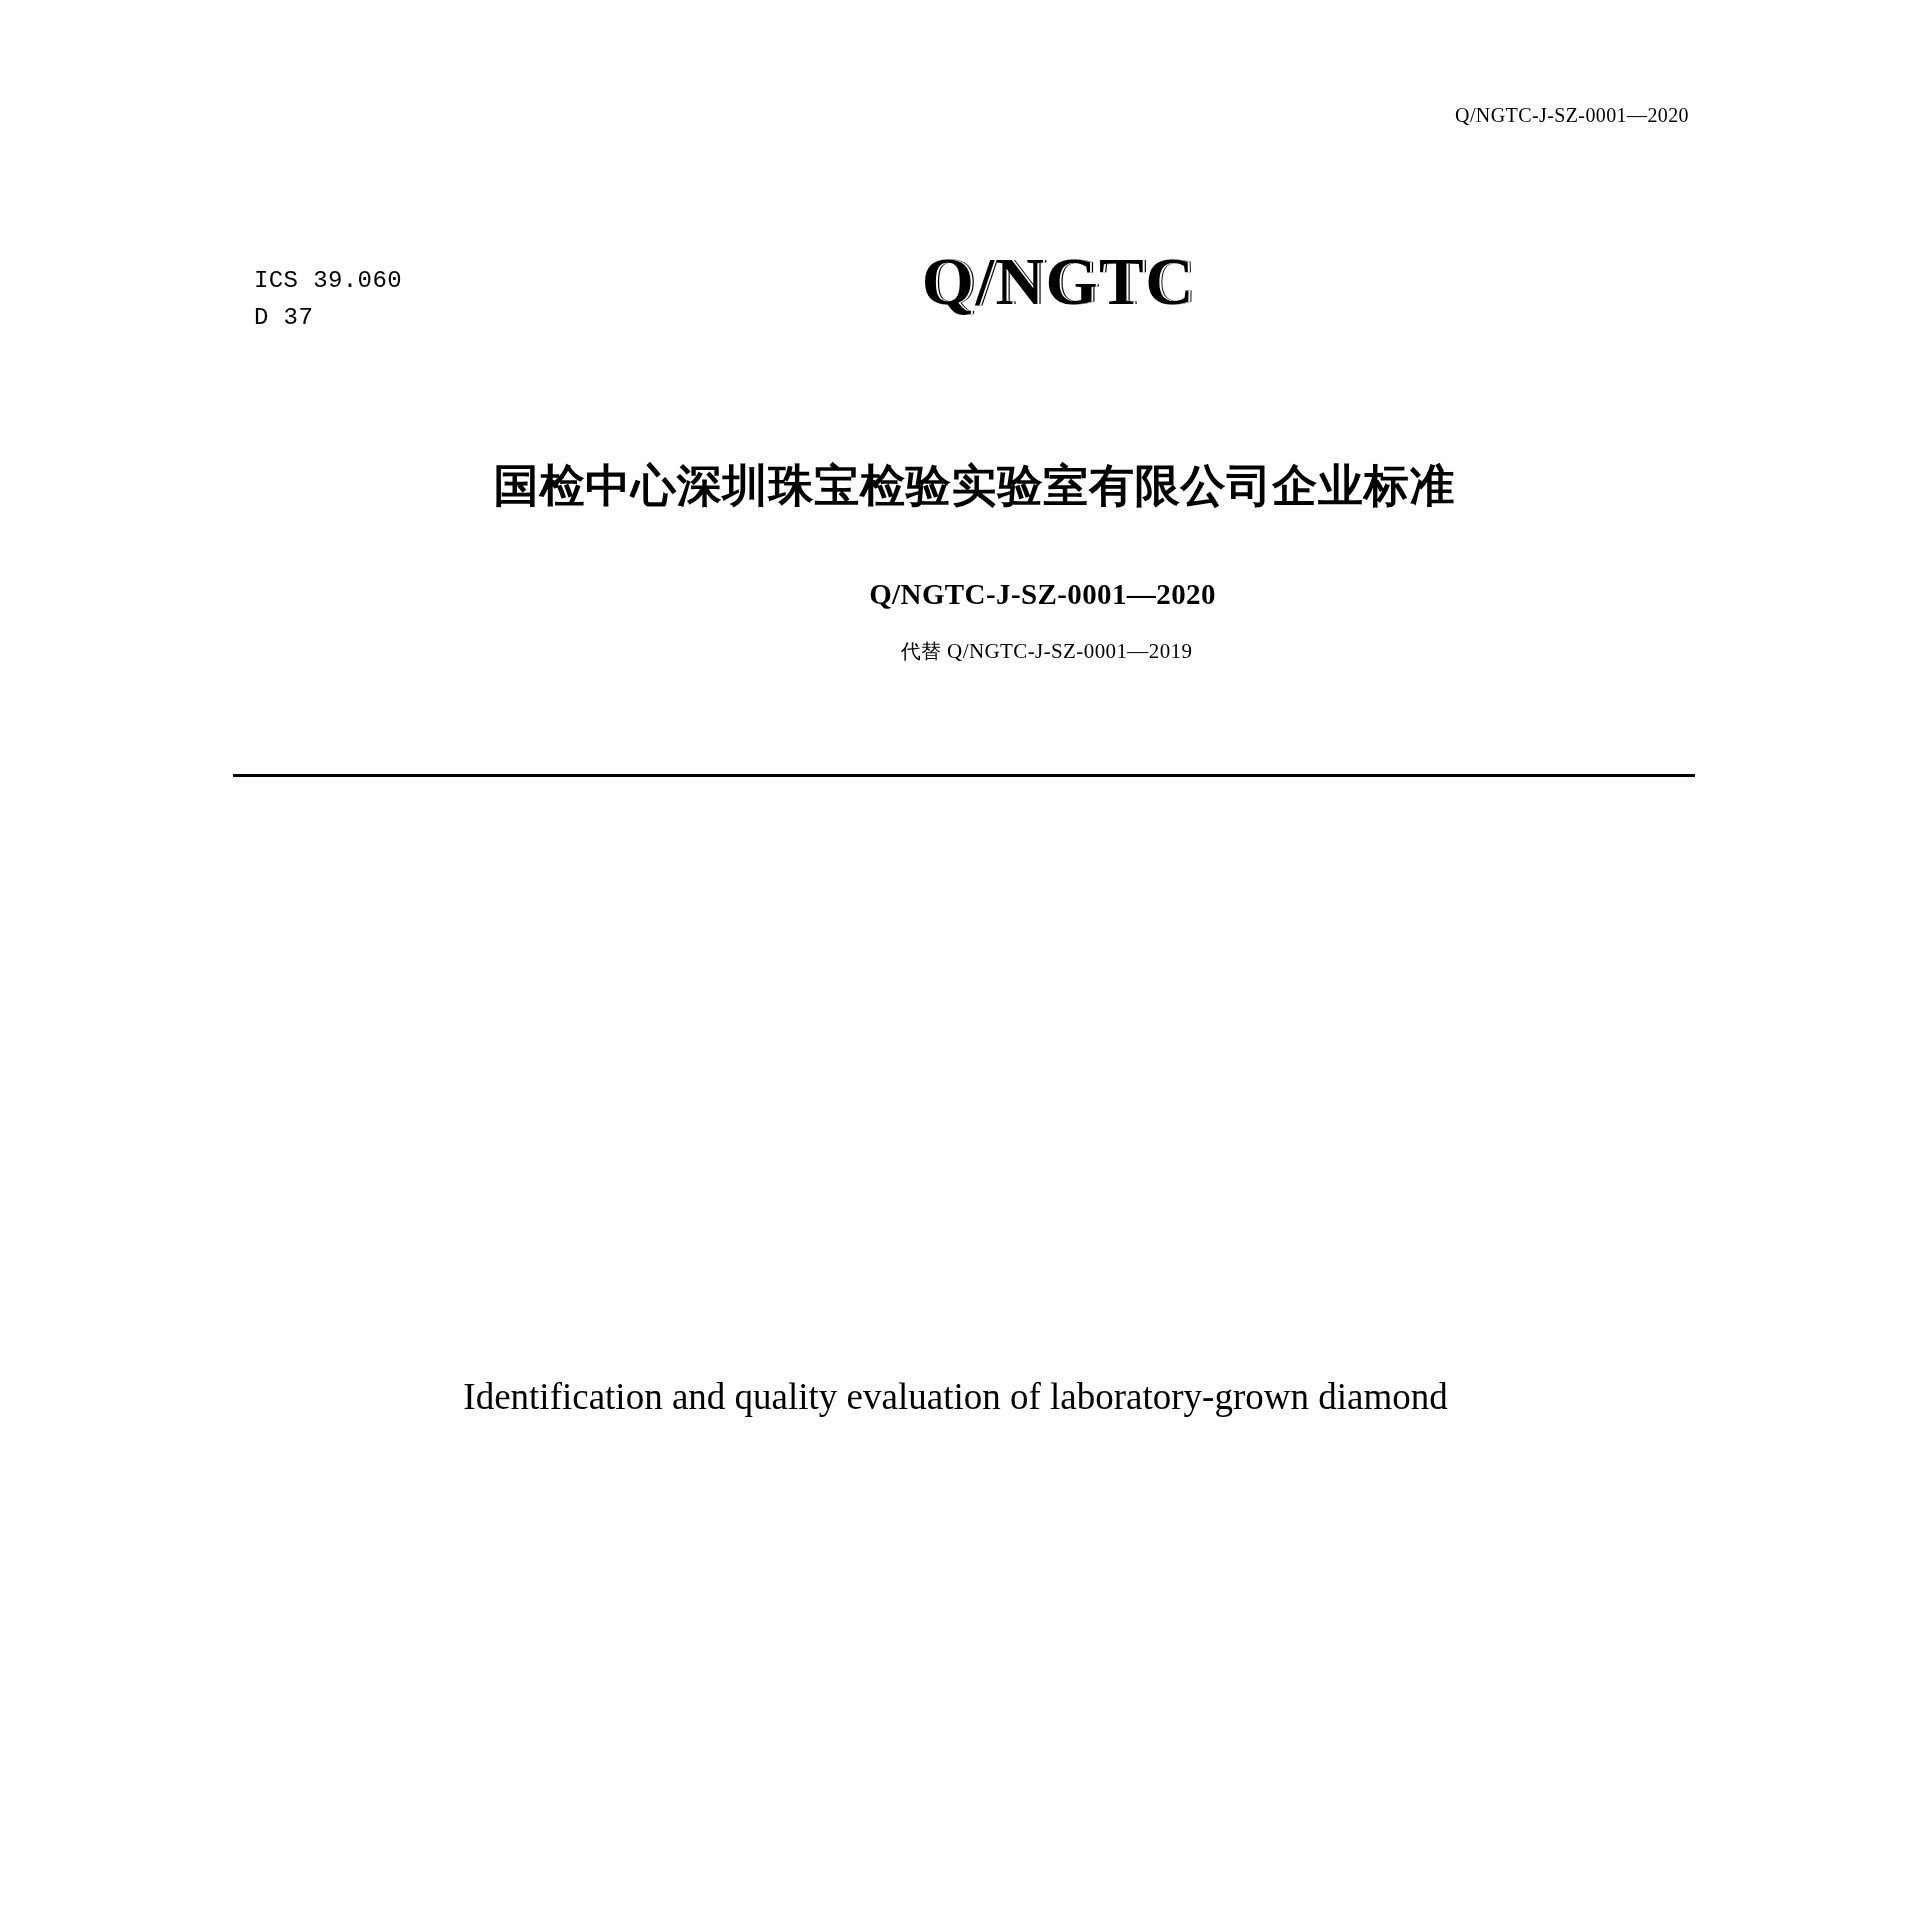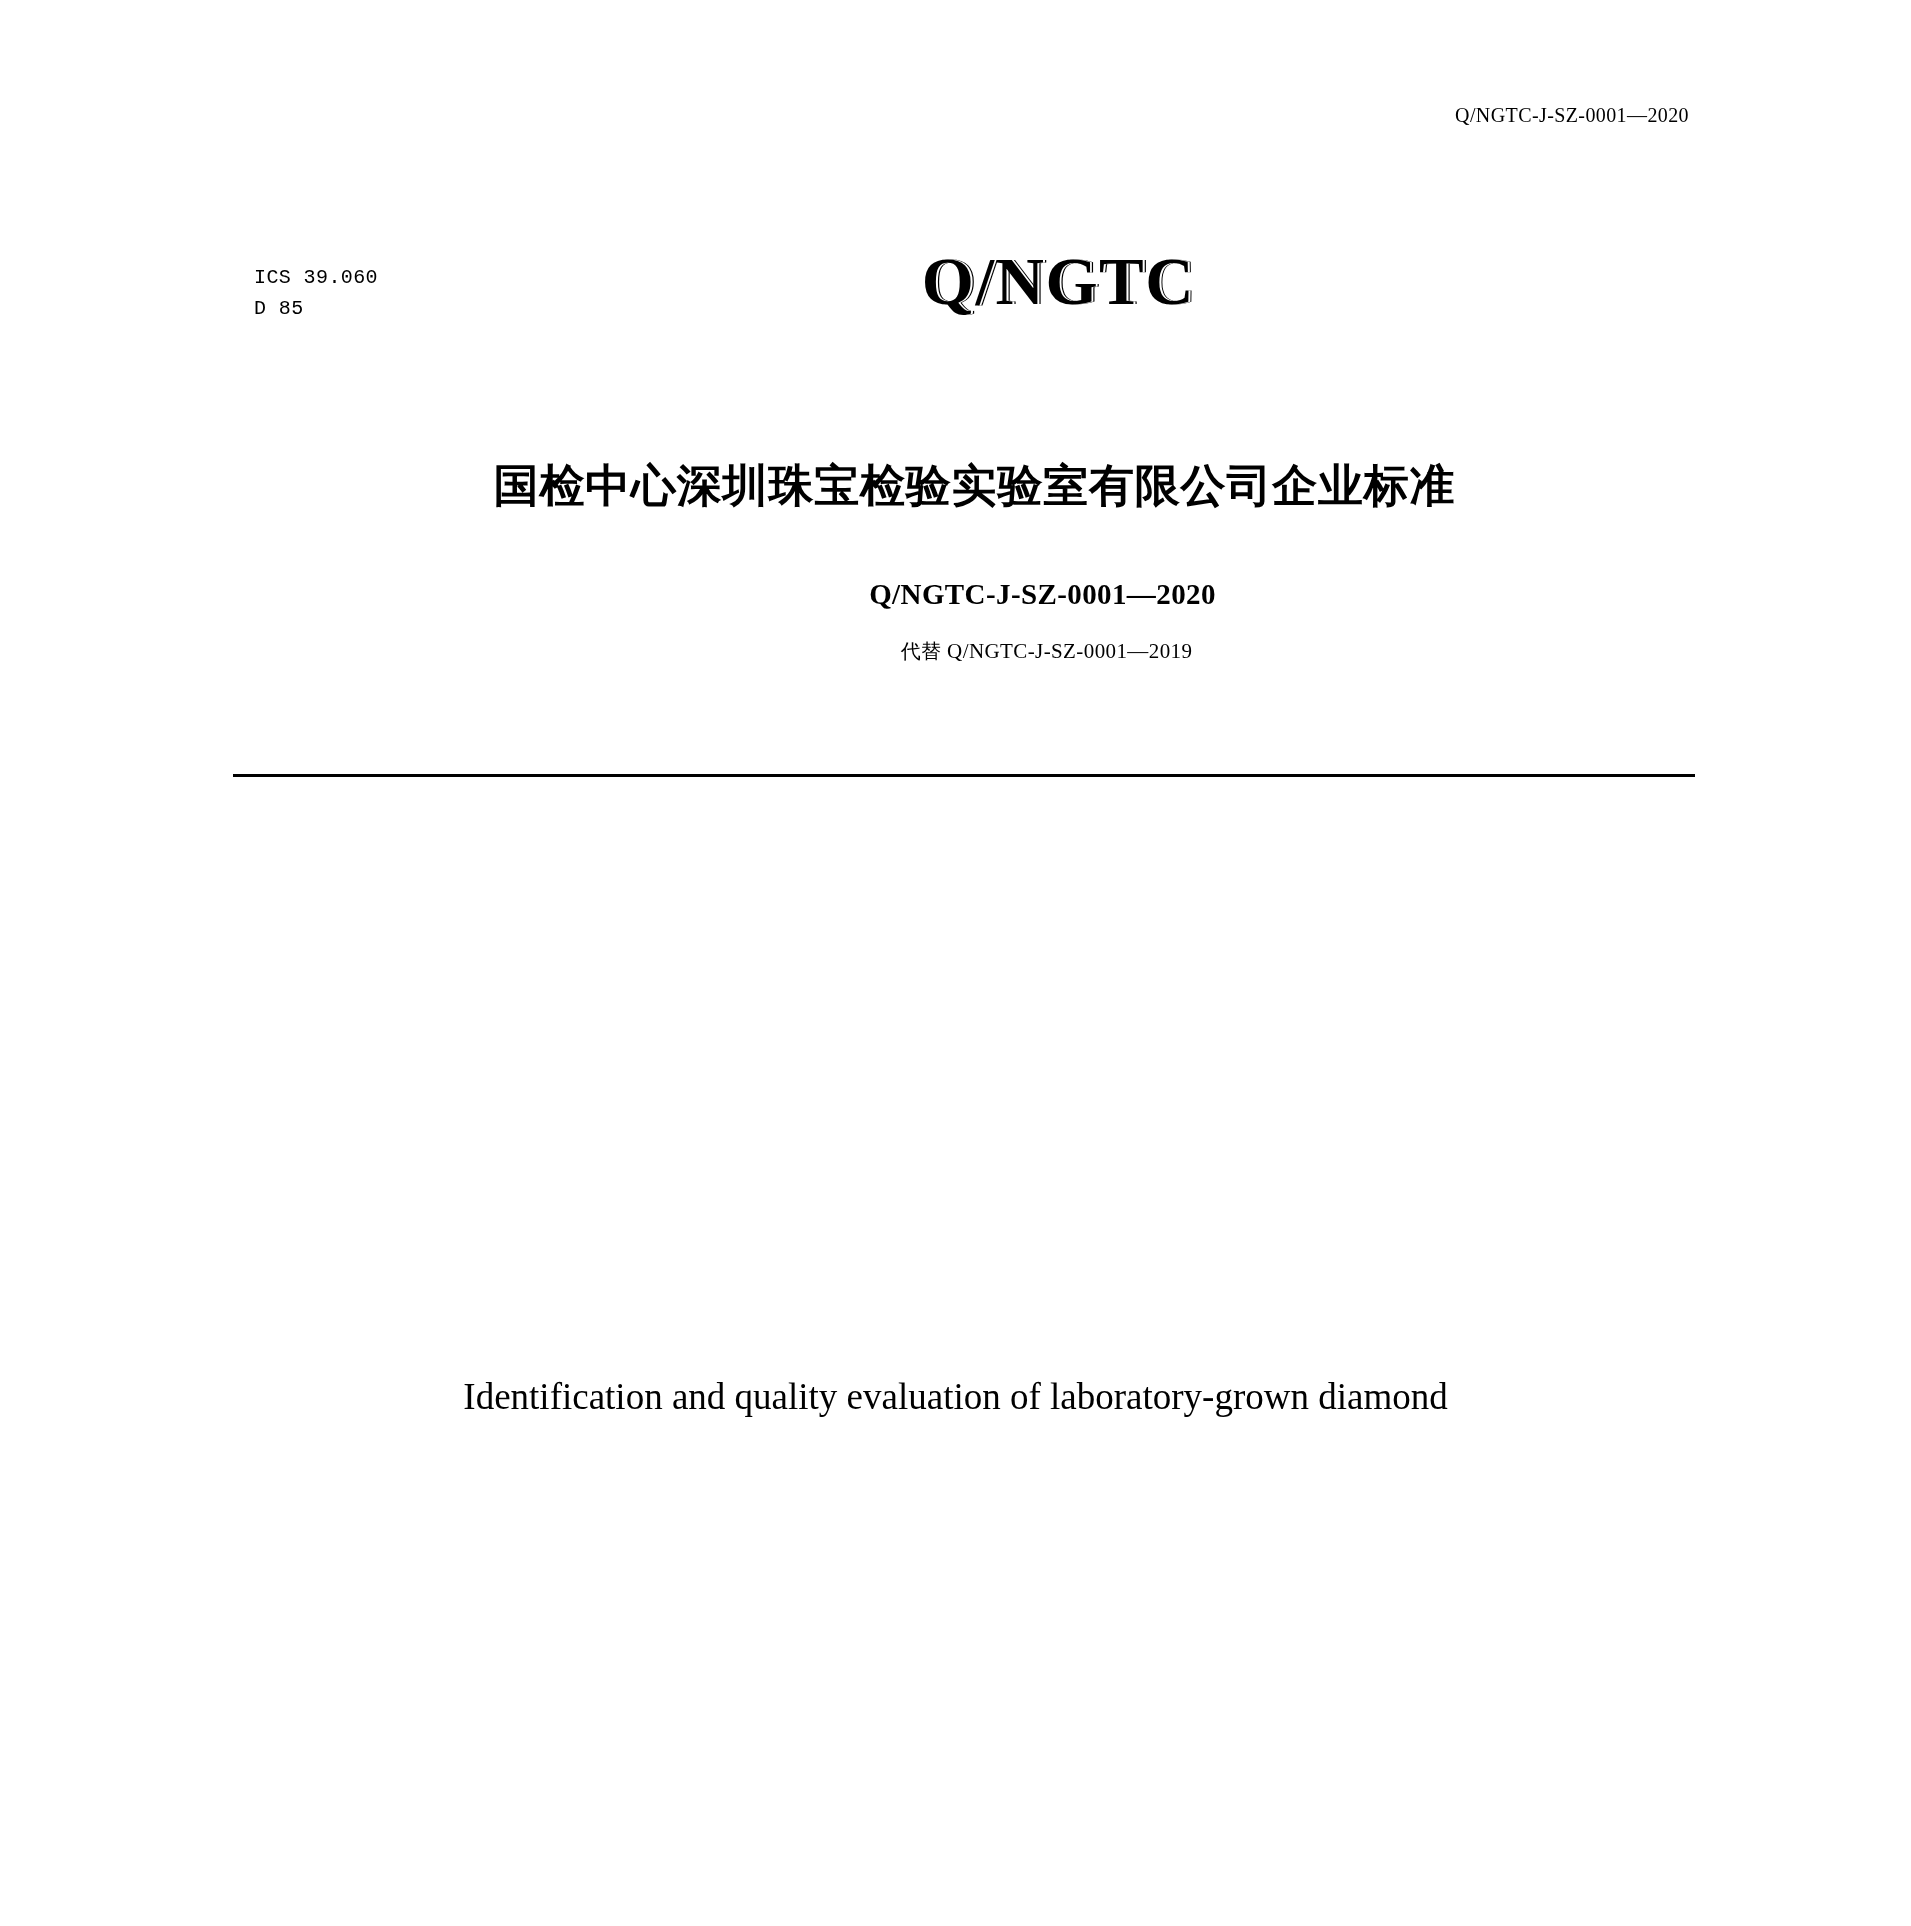--- a/index.html
+++ b/index.html
@@ -28,21 +28,21 @@
     letter-spacing: 0.4px;
     white-space: nowrap;
   }
 
   
   .ics-block {
     position: absolute;
     left: 254px;
     top: 262px;
     font-family: "Liberation Mono", monospace;
-    font-size: 20px;
+    font-size: 24px;
     line-height: 1.55;
     letter-spacing: 0.4px;
   }
 
   
   .qngtc {
     position: absolute;
     top: 243px;
     left: 0;
     width: 100%;
@@ -137,21 +137,21 @@
 </style>
 </head>
 <body>
 
 <div class="page">
 
   <div class="header-code">Q/NGTC-J-SZ-0001—2020</div>
 
   <div class="ics-block">
     <div>ICS 39.060</div>
-    <div>D 85</div>
+    <div>D 37</div>
   </div>
 
   <div class="qngtc"><span>Q/NGTC</span></div>
 
   <div class="org-title">国检中心深圳珠宝检验实验室有限公司企业标准</div>
 
   <div class="std-number">Q/NGTC-J-SZ-0001—2020</div>
 
   <div class="replaces"><span class="cn">代替</span> <span>Q/NGTC-J-SZ-0001—2019</span></div>
 

